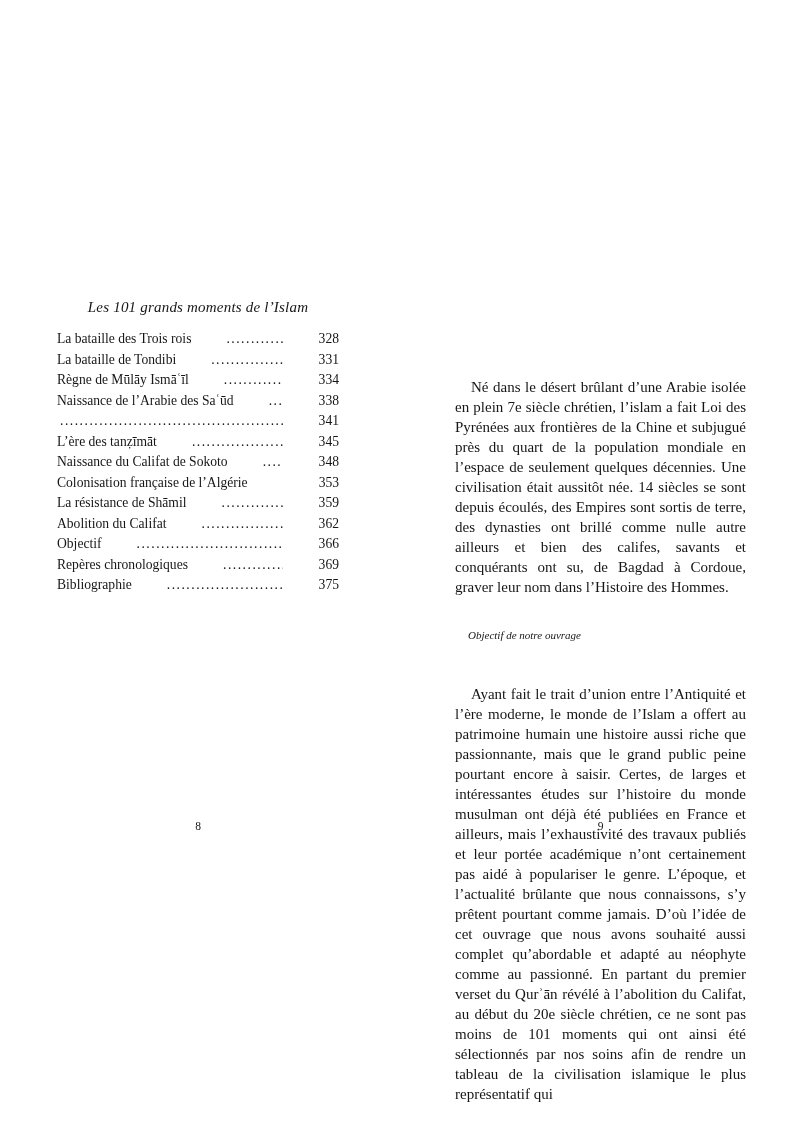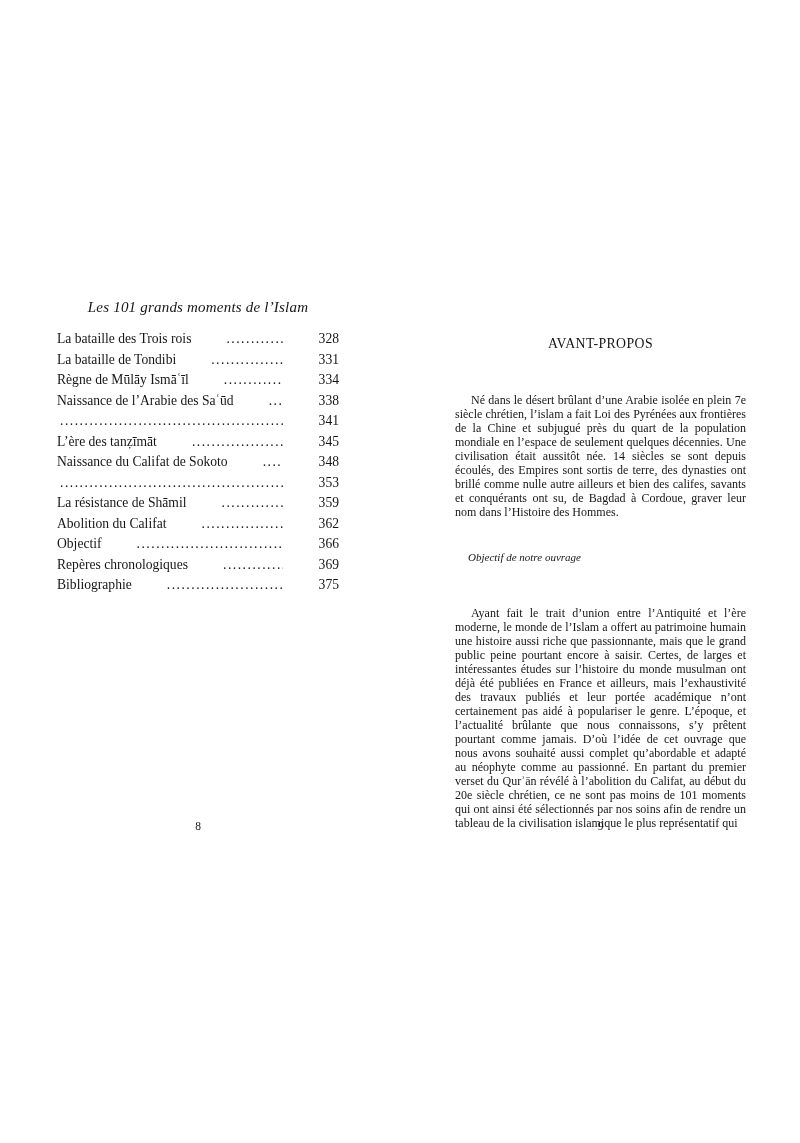--- a/index.html
+++ b/index.html
@@ -56,22 +56,22 @@
   }
   .chapter-title {
     font-size: 13.8px;
     font-weight: normal;
     text-align: center;
     letter-spacing: 0.4px;
     margin: 0;
   }
   .body-col p { margin: 0; }
   .body-para {
-    font-size: 12px;
-    line-height: 14px;
+    font-size: 15px;
+    line-height: 20px;
     text-align: justify;
     text-align-last: left;
     text-indent: 16px;
   }
   .subheading {
     font-style: italic;
     font-size: 11px;
     line-height: 13px;
     text-indent: 13px;
   }
@@ -124,20 +124,21 @@
         <span class="toc-title">L’ère des tanẓīmāt</span>
         <span class="toc-dots">..........................................................................................</span>
         <span class="toc-page">345</span>
       </div>
       <div class="toc-row">
         <span class="toc-title">Naissance du Califat de Sokoto</span>
         <span class="toc-dots">..........................................................................................</span>
         <span class="toc-page">348</span>
       </div>
       <div class="toc-row">
+        <span class="toc-title">Colonisation française de l’Algérie</span>
         <span class="toc-dots">..........................................................................................</span>
         <span class="toc-page">353</span>
       </div>
       <div class="toc-row">
         <span class="toc-title">La résistance de Shāmil</span>
         <span class="toc-dots">..........................................................................................</span>
         <span class="toc-page">359</span>
       </div>
       <div class="toc-row">
         <span class="toc-title">Abolition du Califat</span>
@@ -156,21 +157,20 @@
       </div>
       <div class="toc-row">
         <span class="toc-title">Bibliographie</span>
         <span class="toc-dots">..........................................................................................</span>
         <span class="toc-page">375</span>
       </div>
     </div>
 </div>
 
 <div class="right-page">
-  <h1 class="chapter-title">AVANT-PROPOS</h1>
   <div class="body-col">
       <p class="body-para">Né dans le désert brûlant d’une Arabie isolée en plein 7e siècle chrétien, l’islam a fait Loi des Pyrénées aux frontières de la Chine et subjugué près du quart de la population mondiale en l’espace de seulement quelques décennies. Une civilisation était aussitôt née. 14 siècles se sont depuis écoulés, des Empires sont sortis de terre, des dynasties ont brillé comme nulle autre ailleurs et bien des califes, savants et conquérants ont su, de Bagdad à Cordoue, graver leur nom dans l’Histoire des Hommes.</p>
       <p class="subheading">Objectif de notre ouvrage</p>
       <p class="body-para">Ayant fait le trait d’union entre l’Antiquité et l’ère moderne, le monde de l’Islam a offert au patrimoine humain une histoire aussi riche que passionnante, mais que le grand public peine pourtant encore à saisir. Certes, de larges et intéressantes études sur l’histoire du monde musulman ont déjà été publiées en France et ailleurs, mais l’exhaustivité des travaux publiés et leur portée académique n’ont certainement pas aidé à populariser le genre. L’époque, et l’actualité brûlante que nous connaissons, s’y prêtent pourtant comme jamais. D’où l’idée de cet ouvrage que nous avons souhaité aussi complet qu’abordable et adapté au néophyte comme au passionné. En partant du premier verset du Qurʾān révélé à l’abolition du Califat, au début du 20e siècle chrétien, ce ne sont pas moins de 101 moments qui ont ainsi été sélectionnés par nos soins afin de rendre un tableau de la civilisation islamique le plus représentatif qui</p>
     </div>
 </div>
 
 <div class="folio folio-left">8</div>
 <div class="folio folio-right">9</div>
 

